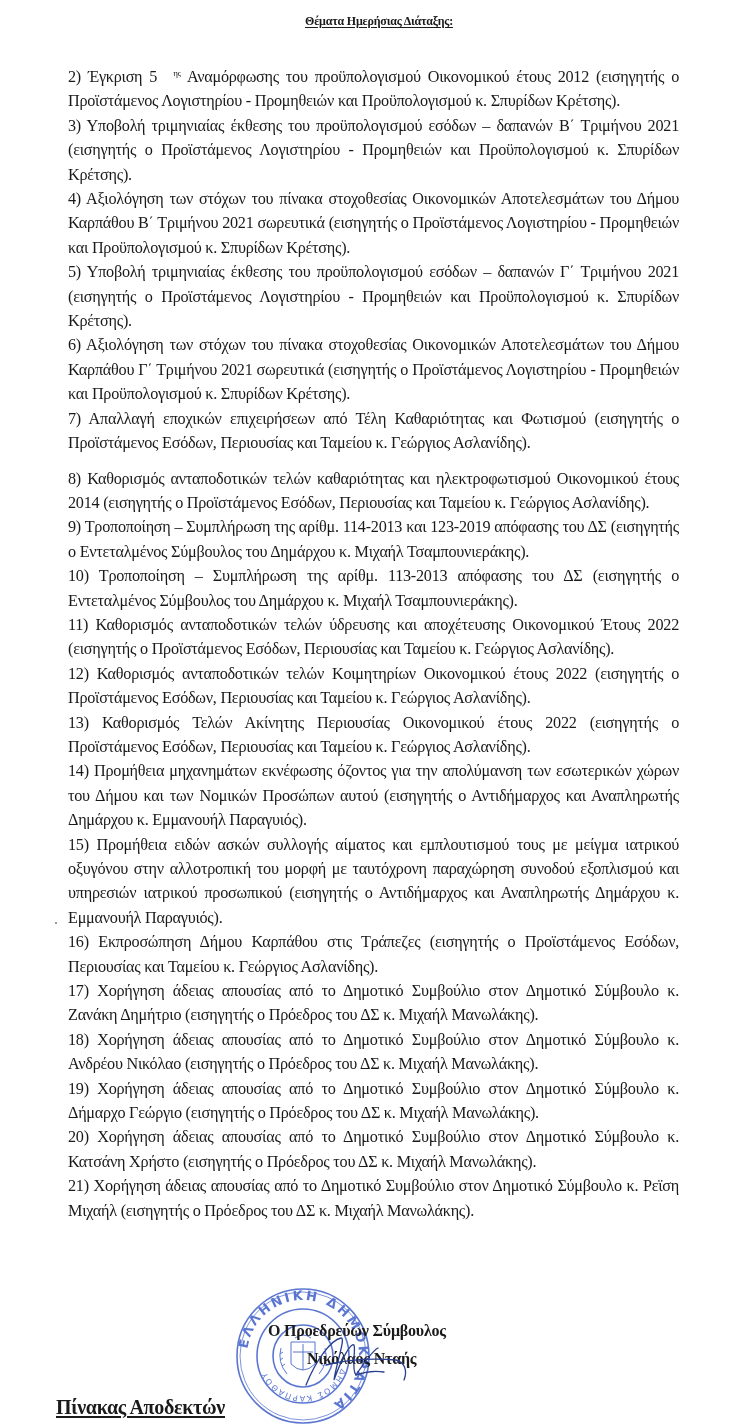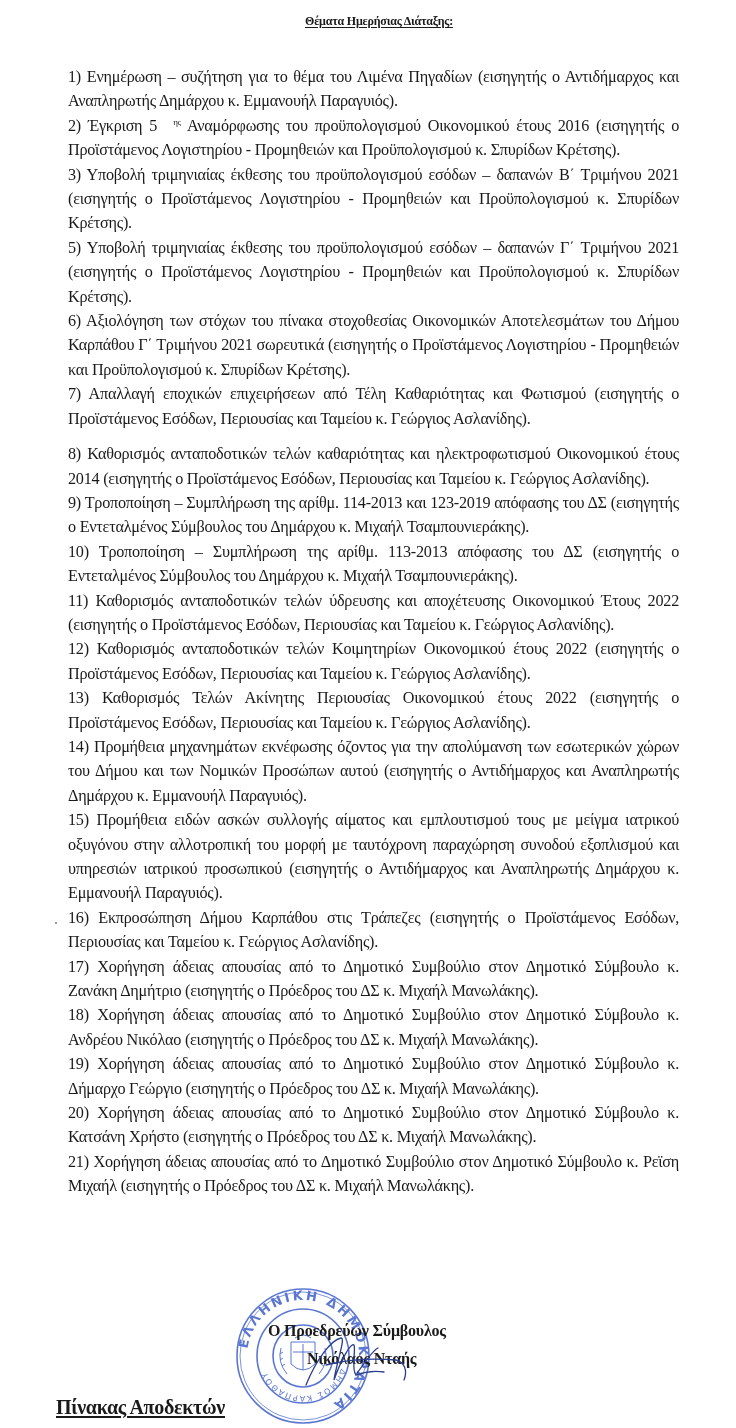--- a/index.html
+++ b/index.html
@@ -105,23 +105,23 @@
     text-underline-offset: 2px;
     letter-spacing: -0.3px;
   }
 </style>
 </head>
 <body>
 
 <div class="page-title">Θέματα Ημερήσιας Διάταξης:</div>
 
 <div class="agenda">
-  <p class="agenda-item"><span>1)</span> <span>Ενημέρωση – συζήτηση για το θέμα του Λιμένα Πηγαδίων (εισηγητής ο Αντιδήμαρχος και Αναπληρωτής Δημάρχου κ. Εμμανουήλ Παραγυιός).</span></p>
-  <p class="agenda-item"><span>2)</span> <span>Έγκριση 5</span><sup class="ord">ης</sup><span> Αναμόρφωσης του προϋπολογισμού Οικονομικού έτους 2016 (εισηγητής ο Προϊστάμενος Λογιστηρίου - Προμηθειών και Προϋπολογισμού κ. Σπυρίδων Κρέτσης).</span></p>
+  <p class="agenda-item"><span>2)</span> <span>Έγκριση 5</span><sup class="ord">ης</sup><span> Αναμόρφωσης του προϋπολογισμού Οικονομικού έτους 2012 (εισηγητής ο Προϊστάμενος Λογιστηρίου - Προμηθειών και Προϋπολογισμού κ. Σπυρίδων Κρέτσης).</span></p>
   <p class="agenda-item"><span>3)</span> <span>Υποβολή τριμηνιαίας έκθεσης του προϋπολογισμού εσόδων – δαπανών Β΄ Τριμήνου 2021 (εισηγητής ο Προϊστάμενος Λογιστηρίου - Προμηθειών και Προϋπολογισμού κ. Σπυρίδων Κρέτσης).</span></p>
+  <p class="agenda-item"><span>4)</span> <span>Αξιολόγηση των στόχων του πίνακα στοχοθεσίας Οικονομικών Αποτελεσμάτων του Δήμου Καρπάθου Β΄ Τριμήνου 2021 σωρευτικά (εισηγητής ο Προϊστάμενος Λογιστηρίου - Προμηθειών και Προϋπολογισμού κ. Σπυρίδων Κρέτσης).</span></p>
   <p class="agenda-item"><span>5)</span> <span>Υποβολή τριμηνιαίας έκθεσης του προϋπολογισμού εσόδων – δαπανών Γ΄ Τριμήνου 2021 (εισηγητής ο Προϊστάμενος Λογιστηρίου - Προμηθειών και Προϋπολογισμού κ. Σπυρίδων Κρέτσης).</span></p>
   <p class="agenda-item"><span>6)</span> <span>Αξιολόγηση των στόχων του πίνακα στοχοθεσίας Οικονομικών Αποτελεσμάτων του Δήμου Καρπάθου Γ΄ Τριμήνου 2021 σωρευτικά (εισηγητής ο Προϊστάμενος Λογιστηρίου - Προμηθειών και Προϋπολογισμού κ. Σπυρίδων Κρέτσης).</span></p>
   <p class="agenda-item"><span>7)</span> <span>Απαλλαγή εποχικών επιχειρήσεων από Τέλη Καθαριότητας και Φωτισμού (εισηγητής ο Προϊστάμενος Εσόδων, Περιουσίας και Ταμείου κ. Γεώργιος Ασλανίδης).</span></p>
   <p class="agenda-item gap-before"><span>8)</span> <span>Καθορισμός ανταποδοτικών τελών καθαριότητας και ηλεκτροφωτισμού Οικονομικού έτους 2014 (εισηγητής ο Προϊστάμενος Εσόδων, Περιουσίας και Ταμείου κ. Γεώργιος Ασλανίδης).</span></p>
   <p class="agenda-item"><span>9)</span> <span>Τροποποίηση – Συμπλήρωση της αρίθμ. 114-2013 και 123-2019 απόφασης του ΔΣ (εισηγητής ο Εντεταλμένος Σύμβουλος του Δημάρχου κ. Μιχαήλ Τσαμπουνιεράκης).</span></p>
   <p class="agenda-item"><span>10)</span> <span>Τροποποίηση – Συμπλήρωση της αρίθμ. 113-2013 απόφασης του ΔΣ (εισηγητής ο Εντεταλμένος Σύμβουλος του Δημάρχου κ. Μιχαήλ Τσαμπουνιεράκης).</span></p>
   <p class="agenda-item"><span>11)</span> <span>Καθορισμός ανταποδοτικών τελών ύδρευσης και αποχέτευσης Οικονομικού Έτους 2022 (εισηγητής ο Προϊστάμενος Εσόδων, Περιουσίας και Ταμείου κ. Γεώργιος Ασλανίδης).</span></p>
   <p class="agenda-item"><span>12)</span> <span>Καθορισμός ανταποδοτικών τελών Κοιμητηρίων Οικονομικού έτους 2022 (εισηγητής ο Προϊστάμενος Εσόδων, Περιουσίας και Ταμείου κ. Γεώργιος Ασλανίδης).</span></p>
   <p class="agenda-item"><span>13)</span> <span>Καθορισμός Τελών Ακίνητης Περιουσίας Οικονομικού έτους 2022 (εισηγητής ο Προϊστάμενος Εσόδων, Περιουσίας και Ταμείου κ. Γεώργιος Ασλανίδης).</span></p>
   <p class="agenda-item"><span>14)</span> <span>Προμήθεια μηχανημάτων εκνέφωσης όζοντος για την απολύμανση των εσωτερικών χώρων του Δήμου και των Νομικών Προσώπων αυτού (εισηγητής ο Αντιδήμαρχος και Αναπληρωτής Δημάρχου κ. Εμμανουήλ Παραγυιός).</span></p>

